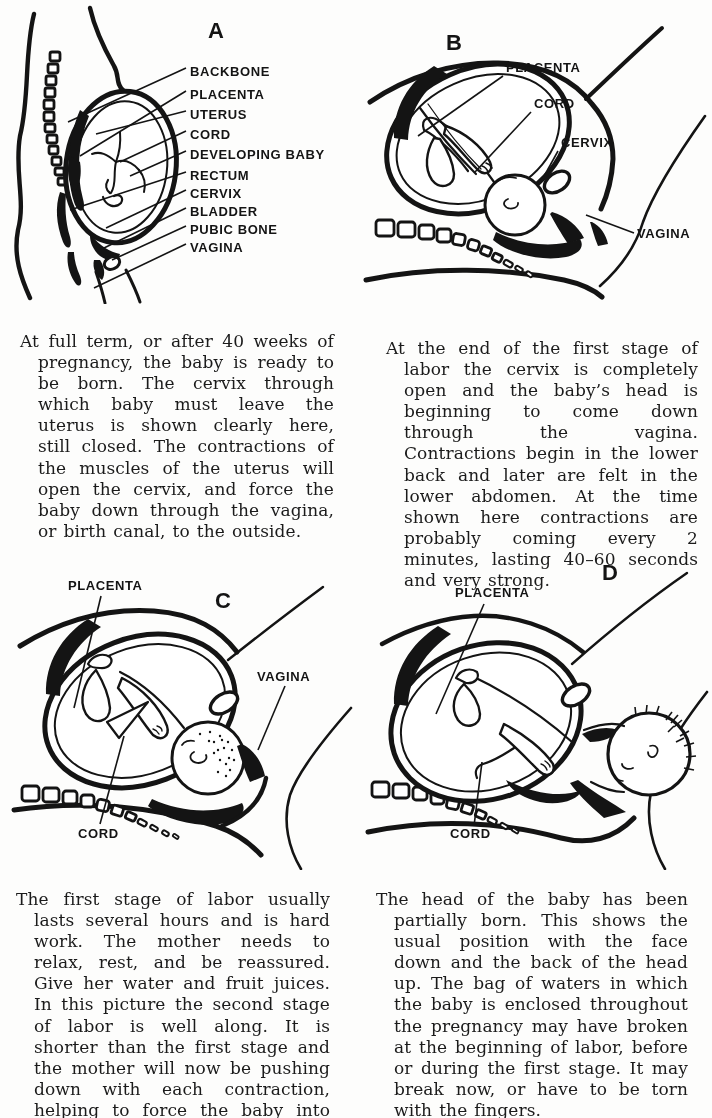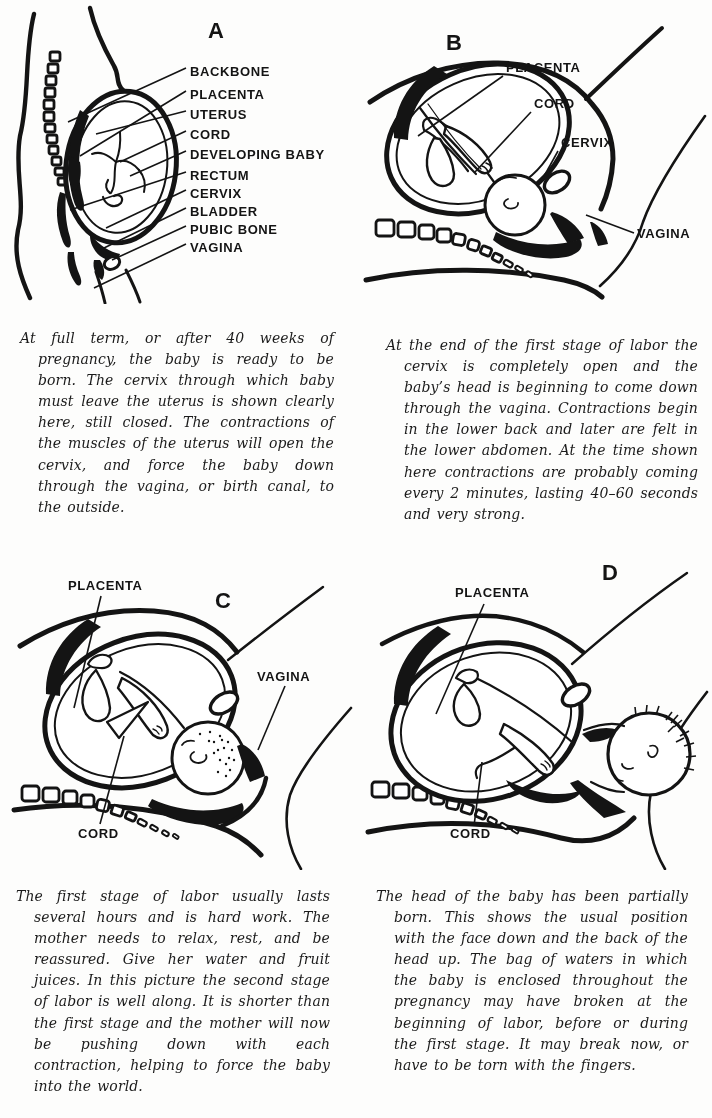--- a/index.html
+++ b/index.html
@@ -1,21 +1,21 @@
 <!DOCTYPE html>
 <html><head>
 <meta charset="utf-8">
 <style>
   html,body{margin:0;padding:0;background:#e8e8e8;}
   .page{position:relative;width:712px;height:1118px;background:#fdfdfc;overflow:hidden;
         font-family:"Liberation Sans",sans-serif;color:#141414;}
   .fig{position:absolute;}
   .cap{position:absolute;box-sizing:border-box;font-family:"DejaVu Serif",serif;
-       font-size:14px;line-height:21.1px;text-align:justify;color:#1b1b1b;
-       padding-left:18px;text-indent:-18px;letter-spacing:0.1px;word-spacing:1.5px;font-style:italic;}
+       font-size:17px;line-height:21.1px;text-align:justify;color:#1b1b1b;
+       padding-left:18px;text-indent:-18px;letter-spacing:0.1px;word-spacing:1.5px;}
   svg .lbl{font-family:"Liberation Sans",sans-serif;font-weight:bold;font-size:13px;
        letter-spacing:0.6px;fill:#141414;}
   svg .fig-letter{font-family:"Liberation Sans",sans-serif;font-weight:bold;font-size:22px;fill:#141414;}
   svg .thick{fill:none;stroke:#141414;stroke-width:5;stroke-linecap:round;}
   svg .med{fill:none;stroke:#141414;stroke-width:3;stroke-linecap:round;}
   svg .med2{fill:none;stroke:#141414;stroke-width:2.6;stroke-linecap:round;}
   svg .thin{fill:none;stroke:#141414;stroke-width:2.2;stroke-linecap:round;}
   svg .fine{fill:none;stroke:#141414;stroke-width:1.6;stroke-linecap:round;}
   svg .lead{stroke:#141414;stroke-width:1.6;}
   svg .blk{fill:#141414;stroke:none;}

